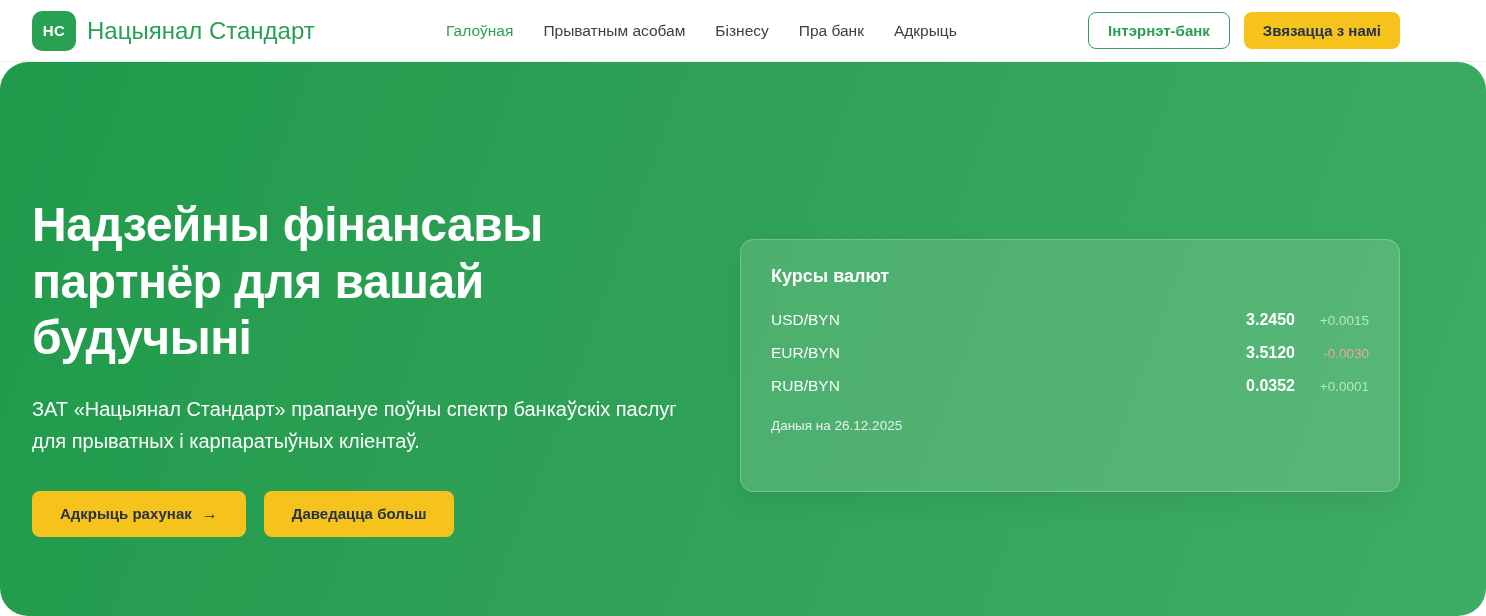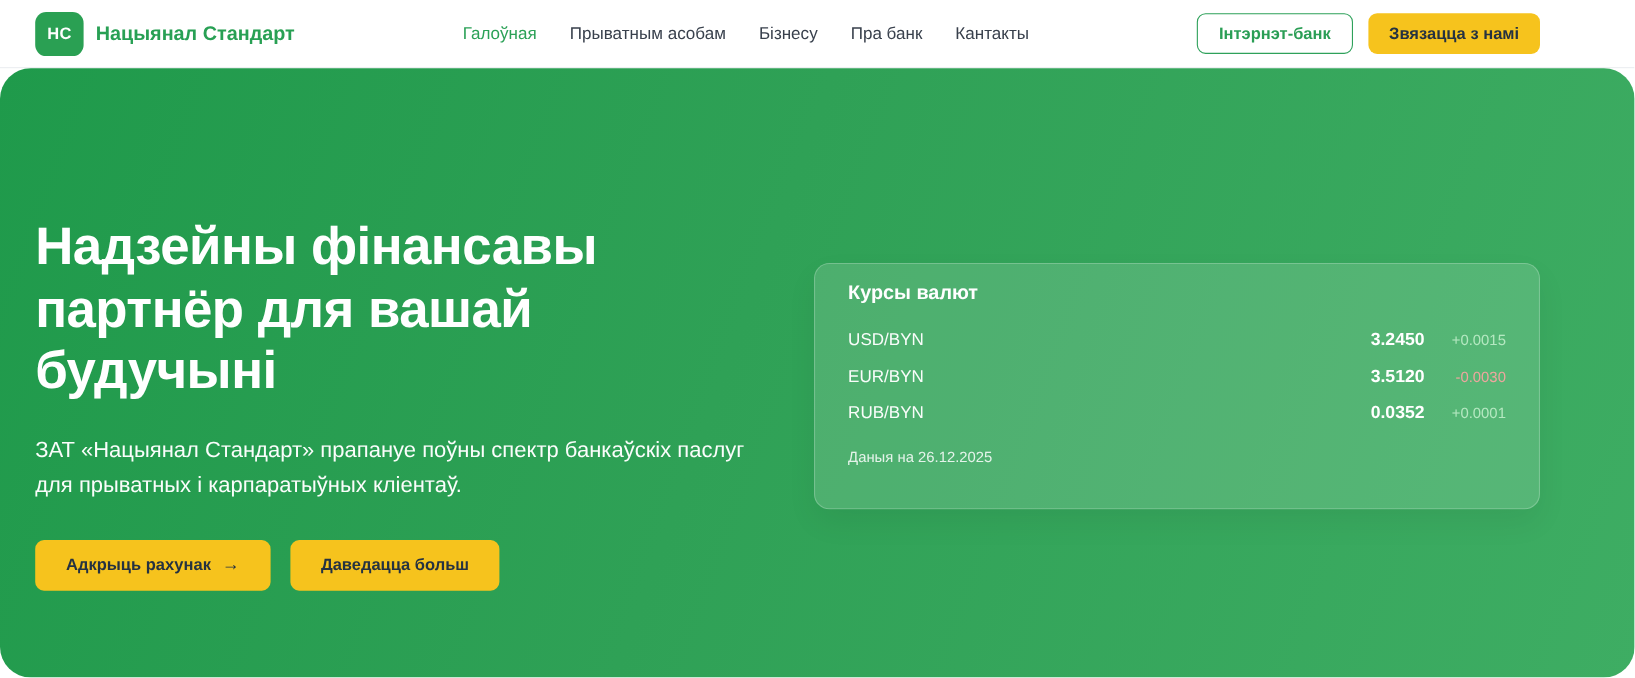--- a/index.html
+++ b/index.html
@@ -41,22 +41,22 @@
     background: #2aa053;
     color: #ffffff;
     font-weight: 700;
     font-size: 15px;
     display: flex;
     align-items: center;
     justify-content: center;
     letter-spacing: 0.3px;
   }
   .brand-name {
-    font-size: 18px;
-    font-weight: 700;
+    font-size: 24px;
+    font-weight: 400;
     color: #28a054;
     white-space: nowrap;
   }
   .nav {
     display: flex;
     align-items: center;
     gap: 30px;
   }
   .nav-link {
     font-size: 15.5px;
@@ -136,25 +136,25 @@
     display: inline-flex;
     align-items: center;
     gap: 10px;
   }
   .arrow-glyph { font-size: 16px; line-height: 1; }
 
   
   .rates-card {
     margin-top: 177px;
     width: 660px;
-    height: 224px;
+    height: 253px;
     background: rgba(255,255,255,0.14);
     border: 1px solid rgba(255,255,255,0.22);
     border-radius: 14px;
-    padding: 16px 30px;
+    padding: 26px 30px;
     color: #ffffff;
     box-shadow: 0 12px 28px rgba(0,0,0,0.06);
   }
   .rates-title {
     margin: 0 0 24px 0;
     font-size: 18px;
     font-weight: 700;
   }
   .rate-row {
     display: flex;
@@ -195,21 +195,21 @@
     <div class="brand">
       <div class="logo-box">НС</div>
       <div class="brand-name">Нацыянал Стандарт</div>
     </div>
 
     <nav class="nav">
       <a class="nav-link active">Галоўная</a>
       <a class="nav-link">Прыватным асобам</a>
       <a class="nav-link">Бізнесу</a>
       <a class="nav-link">Пра банк</a>
-      <a class="nav-link">Кантакты</a>
+      <a class="nav-link">Адкрыць</a>
     </nav>
 
     <div class="header-actions">
       <button class="btn btn-outline">Інтэрнэт-банк</button>
       <button class="btn btn-yellow">Звязацца з намі</button>
     </div>
 
   </div>
 </header>
 

